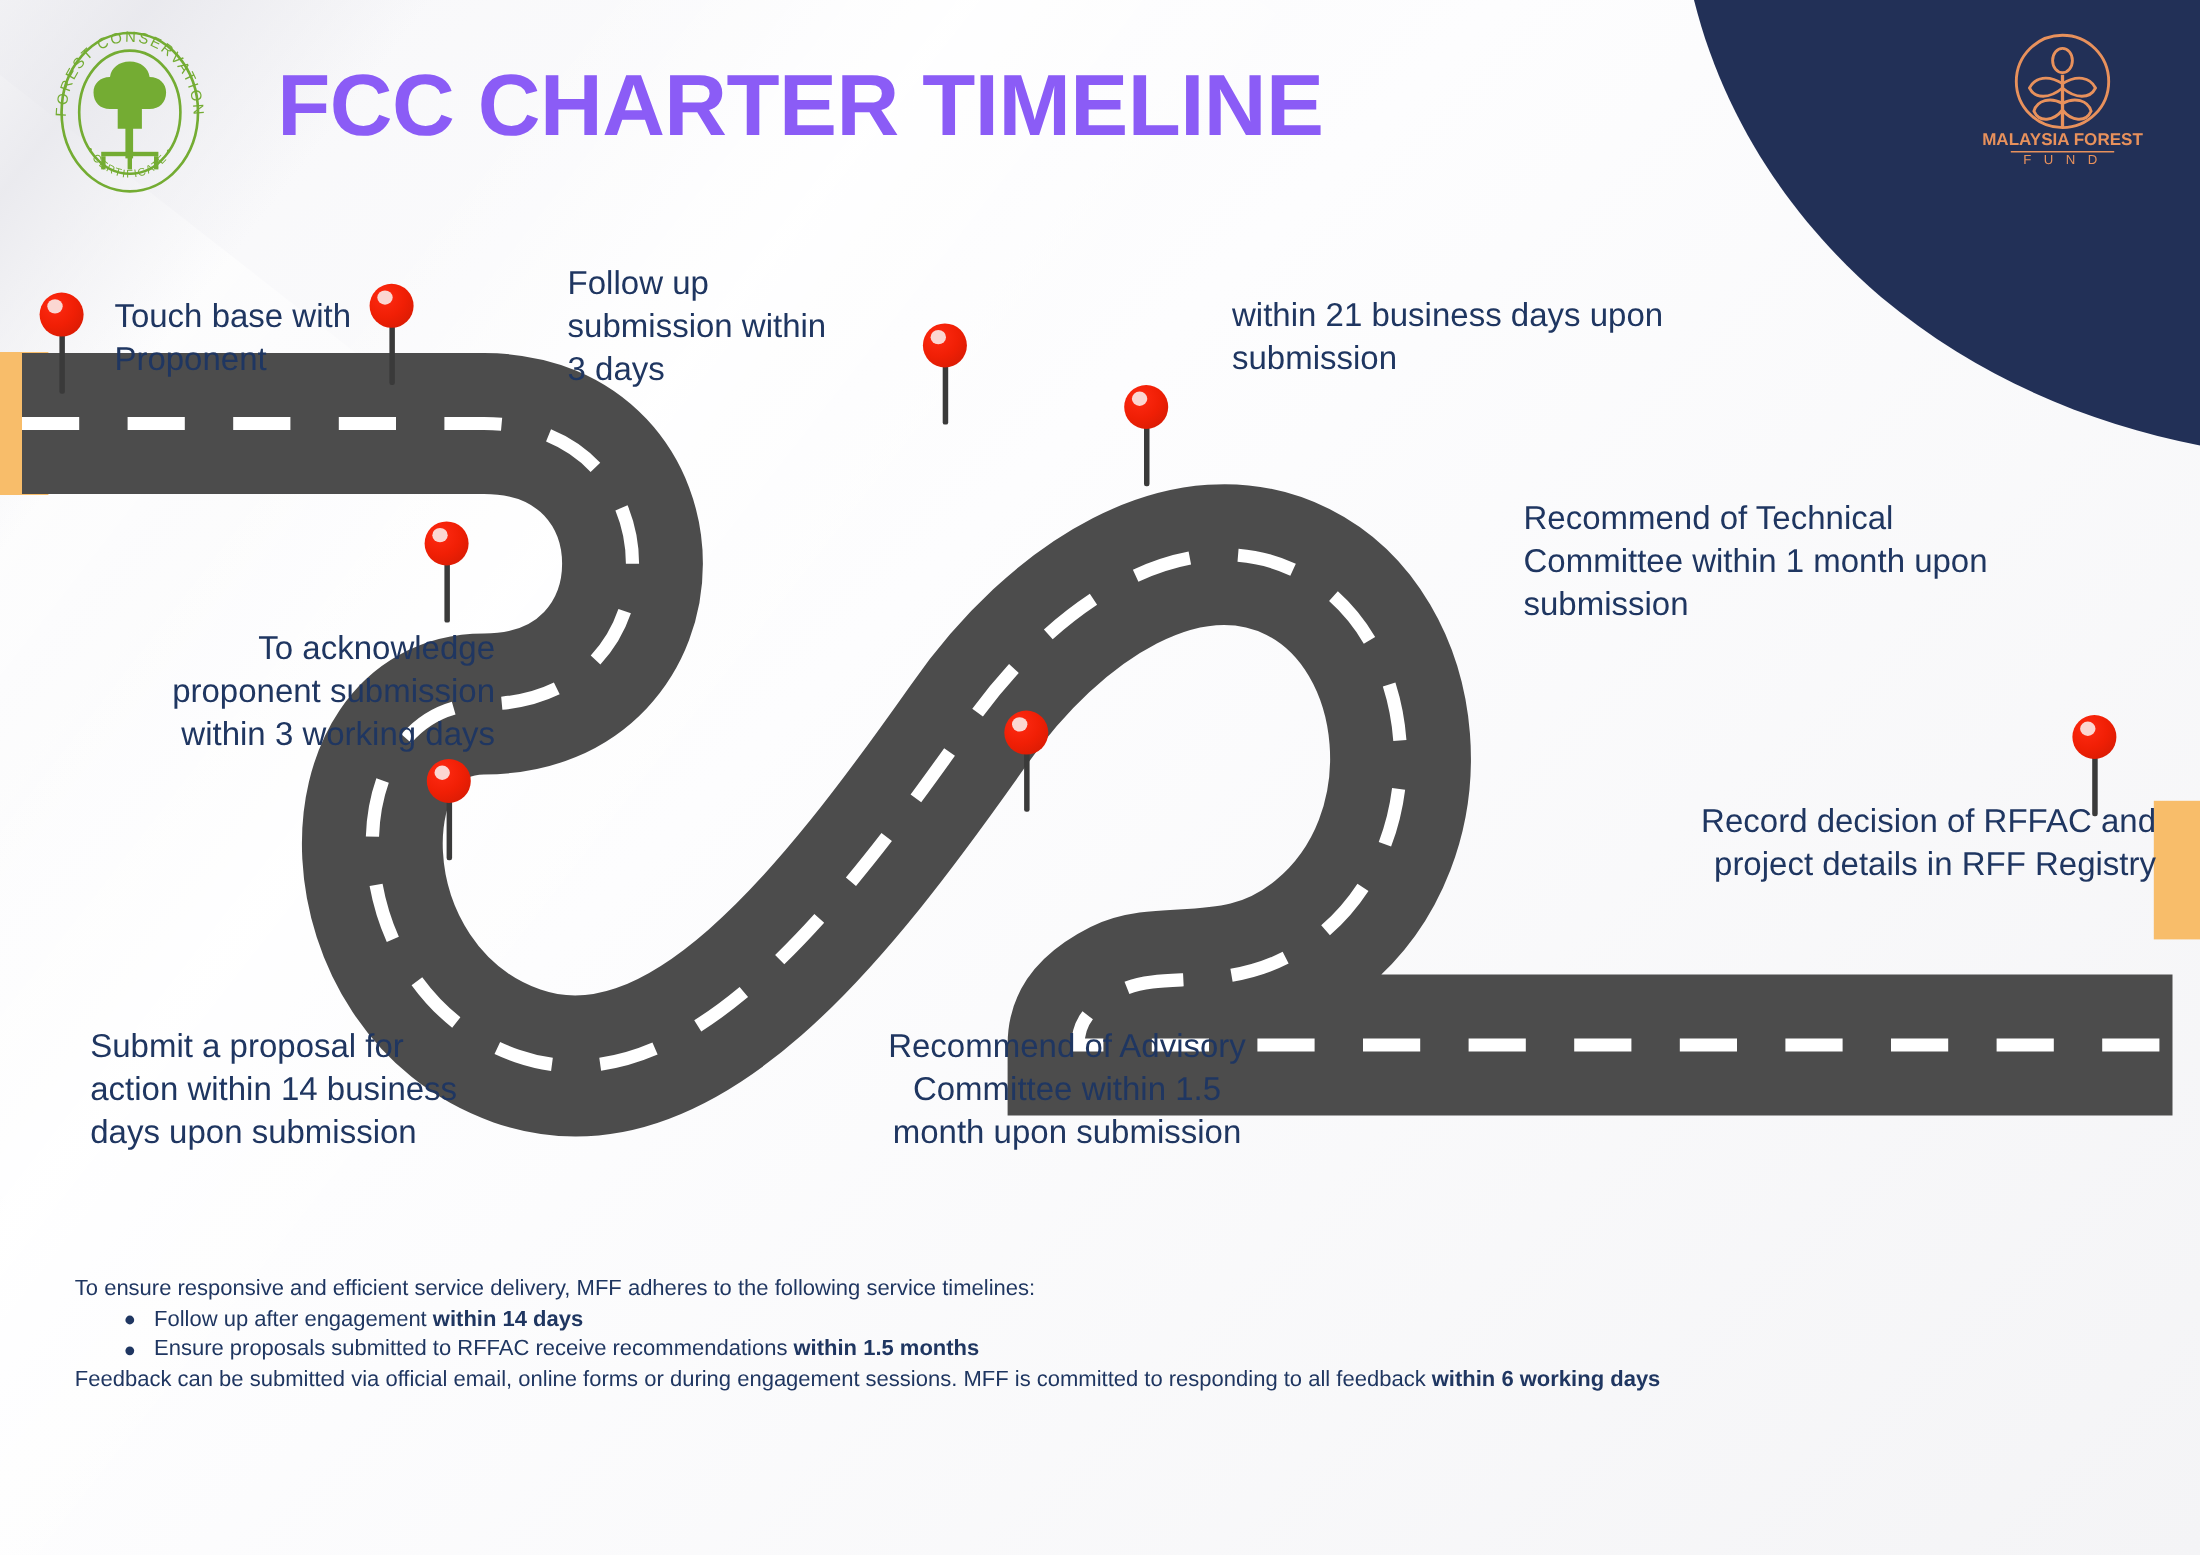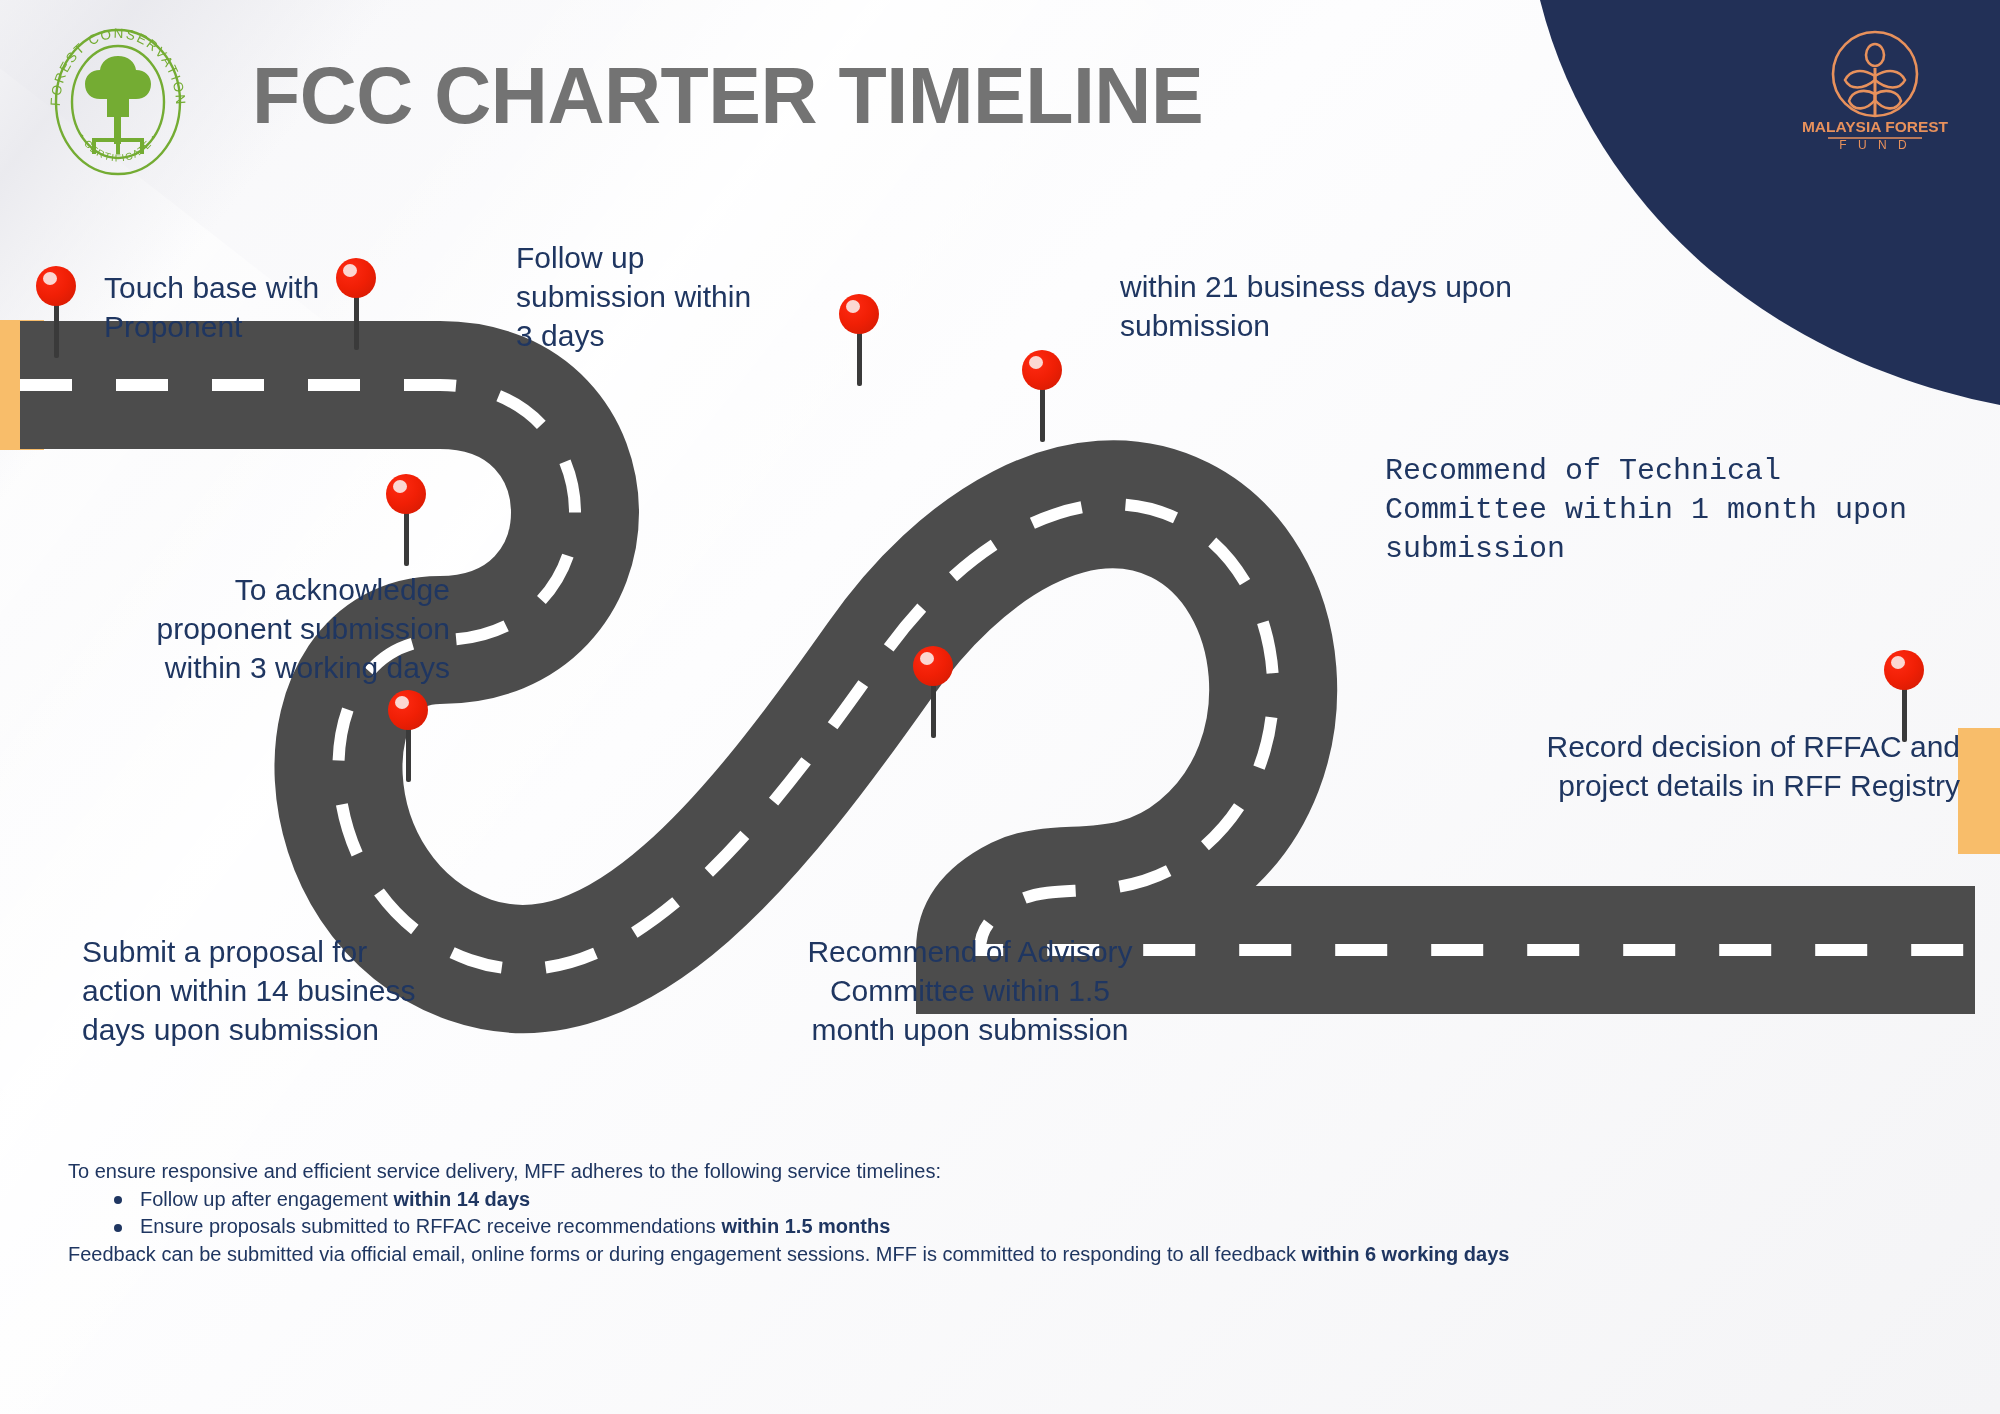--- a/index.html
+++ b/index.html
@@ -25,21 +25,21 @@
     background:linear-gradient(90deg,rgba(238,238,242,0) 0%,rgba(233,233,239,.9) 55%,rgba(238,238,242,0) 100%);
     transform:rotate(38deg);transform-origin:top left;pointer-events:none;}
 
   
   #navy-corner{position:absolute;right:0;top:0;width:760px;height:420px;pointer-events:none;}
 
   
   #fcc-logo{position:absolute;left:38px;top:22px;width:160px;height:160px;}
   #title{position:absolute;left:252px;top:56px;
     font-size:79px;font-weight:bold;letter-spacing:-.5px;
-    color:#737373;white-space:nowrap;line-height:1;}
+    color:#8b5cf6;white-space:nowrap;line-height:1;}
   #mff-logo{position:absolute;left:1800px;top:28px;width:150px;height:128px;}
 
   
   #road-layer{position:absolute;left:0;top:0;width:2000px;height:1414px;pointer-events:none;}
 
   
   .pin{position:absolute;width:40px;height:92px;}
   .pin .needle{position:absolute;left:18px;top:26px;width:5px;height:66px;
     background:#3a3a3a;border-radius:2px;}
   .pin .head{position:absolute;left:0;top:0;width:40px;height:40px;border-radius:50%;
@@ -173,21 +173,21 @@
     <span class="head"></span>
   </div>
 <div class="pin" style="left:1884px;top:650px;">
     <span class="needle"></span>
     <span class="head"></span>
   </div>
 
 <div class="step-label" style="left:104px;  top:268px; width:330px;"><span>Touch base with</span><br><span>Proponent</span></div>
 <div class="step-label" style="left:516px;  top:238px; width:330px;"><span>Follow up</span><br><span>submission within</span><br><span>3 days</span></div>
 <div class="step-label" style="left:1120px; top:228px; width:560px;"><br><span>within 21 business days upon</span><br><span>submission</span></div>
-<div class="step-label" style="left:1385px; top:452px; width:560px;font-family:Liberation Mono, monospace;"><span>Recommend of Technical</span><br><span>Committee within 1 month upon</span><br><span>submission</span></div>
+<div class="step-label" style="left:1385px; top:452px; width:560px;"><span>Recommend of Technical</span><br><span>Committee within 1 month upon</span><br><span>submission</span></div>
 <div class="step-label r" style="left:80px;  top:570px; width:370px;"><span>To acknowledge</span><br><span>proponent submission</span><br><span>within 3 working days</span></div>
 <div class="step-label r" style="left:1420px;top:727px; width:540px;"><span>Record decision of RFFAC and</span><br><span>project details in RFF Registry</span></div>
 <div class="step-label" style="left:70px;   top:932px; width:420px;margin-left:12px;"><span>Submit a proposal for</span><br><span>action within 14 business</span><br><span>days upon submission</span></div>
 <div class="step-label c" style="left:770px; top:932px; width:400px;"><span>Recommend of Advisory</span><br><span>Committee within 1.5</span><br><span>month upon submission</span></div>
 
 <div id="footer">
   <span class="intro">To ensure responsive and efficient service delivery, MFF adheres to the following service timelines:</span>
   <ul id="footer-list">
       <li><span class="dot"></span><span>Follow up after engagement </span><b>within 14 days</b></li>
       <li><span class="dot"></span><span>Ensure proposals submitted to RFFAC receive recommendations </span><b>within 1.5 months</b></li>

